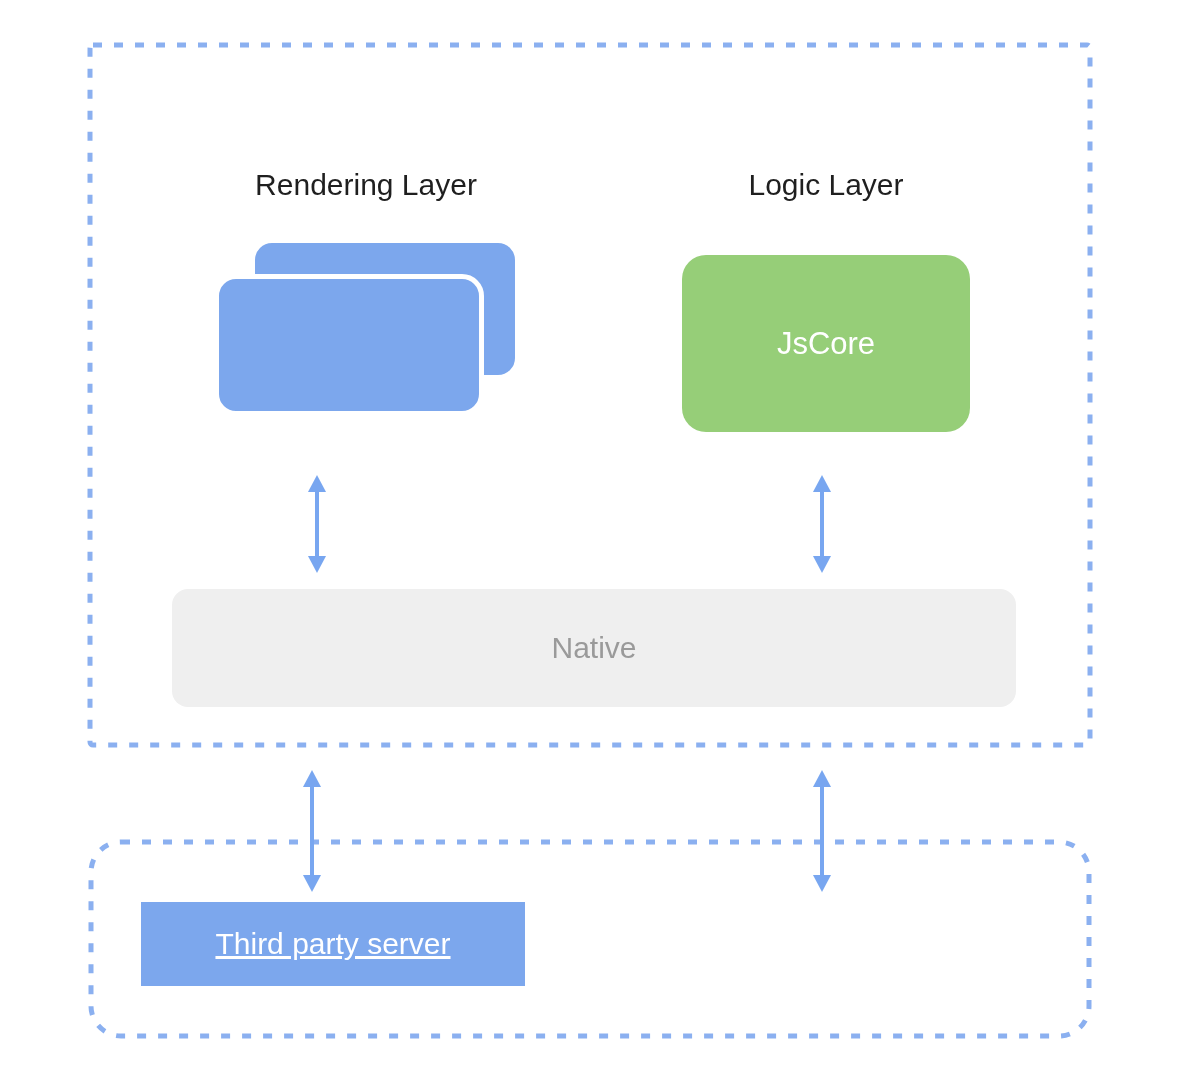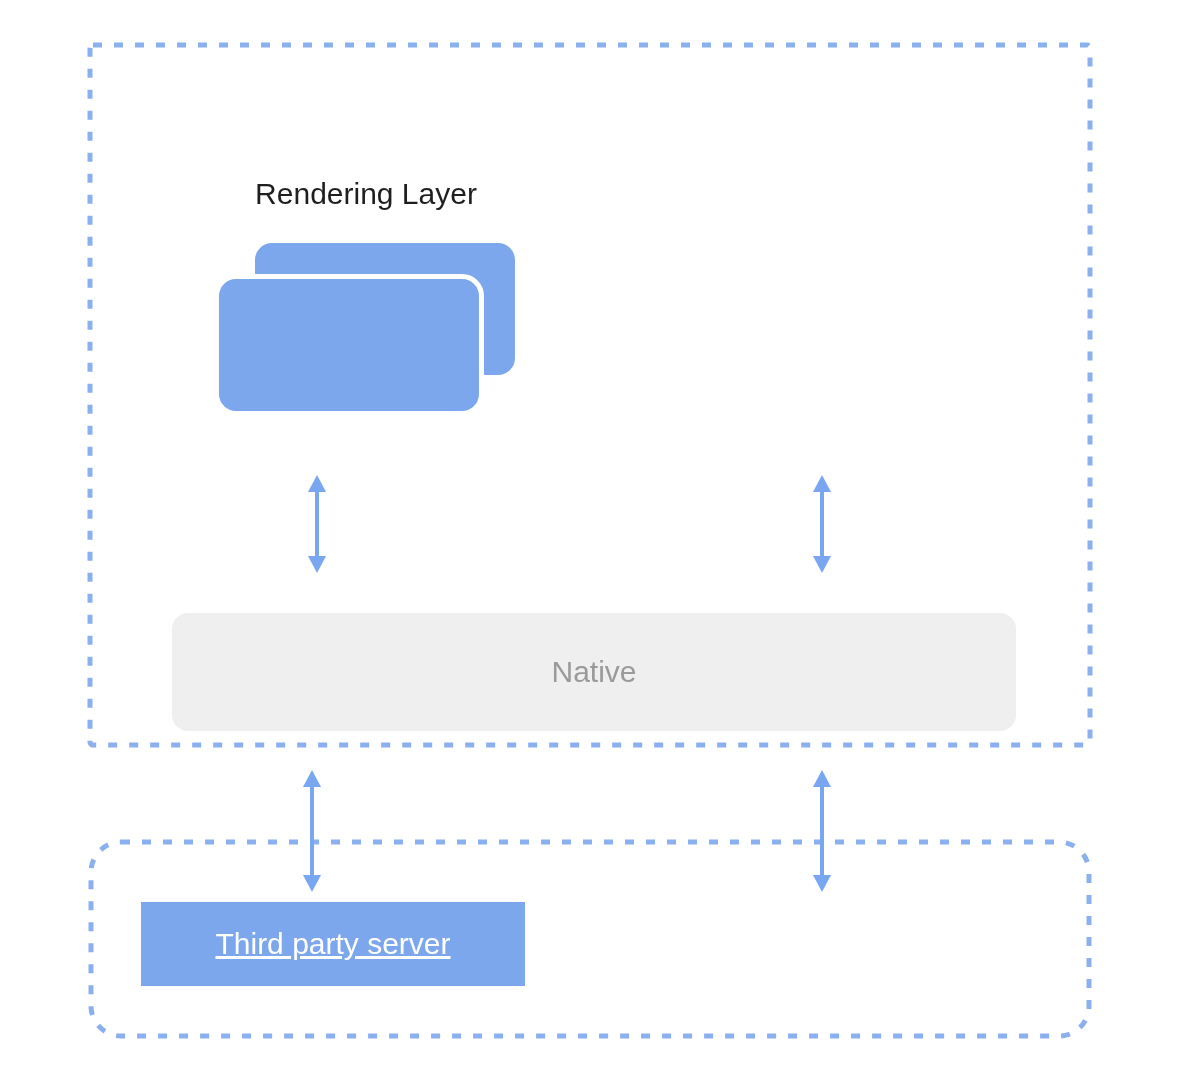--- a/index.html
+++ b/index.html
@@ -71,21 +71,20 @@
     position: absolute;
     left: 172px; top: 589px;
     width: 844px; height: 118px;
     background: var(--native_gray, #EFEFEF);
     border-radius: 16px;
     display: flex;
     align-items: center;
     justify-content: center;
     color: var(--native_text, #9A9A9A);
     font-size: 30px;
-    margin-top: 24px;
   }
   .server-box {
     position: absolute;
     top: 902px;
     height: 84px;
     background: var(--box_blue, #7CA7ED);
     display: flex;
     align-items: center;
     justify-content: center;
     color: #ffffff;
@@ -125,26 +124,30 @@
       <polygon points="312,892 303,875 321,875"></polygon>
     </g>
 
     <g class="arrow">
       <line x1="822" y1="785" x2="822" y2="877"></line>
       <polygon points="822,770 813,787 831,787"></polygon>
       <polygon points="822,892 813,875 831,875"></polygon>
     </g>
   </svg>
 
-  <div class="layer-title" style="left:366px; top:177px;">Rendering Layer</div>
+  <div class="layer-title" style="left:366px; top:168px;">Rendering Layer</div>
 
+  <div class="layer-title" style="left:826px; top:168px;">Logic Layer</div>
 
   <div class="card" style="left:250px; top:238px;"></div>
   <div class="card" style="left:214px; top:274px;"></div>
 
+  <div class="jscore-box">
+    <span>JsCore</span>
+  </div>
 
   <div class="native-bar">
     <span>Native</span>
   </div>
 
   <div class="server-box third-party">
     <span>Third party server</span>
   </div>
 
 

